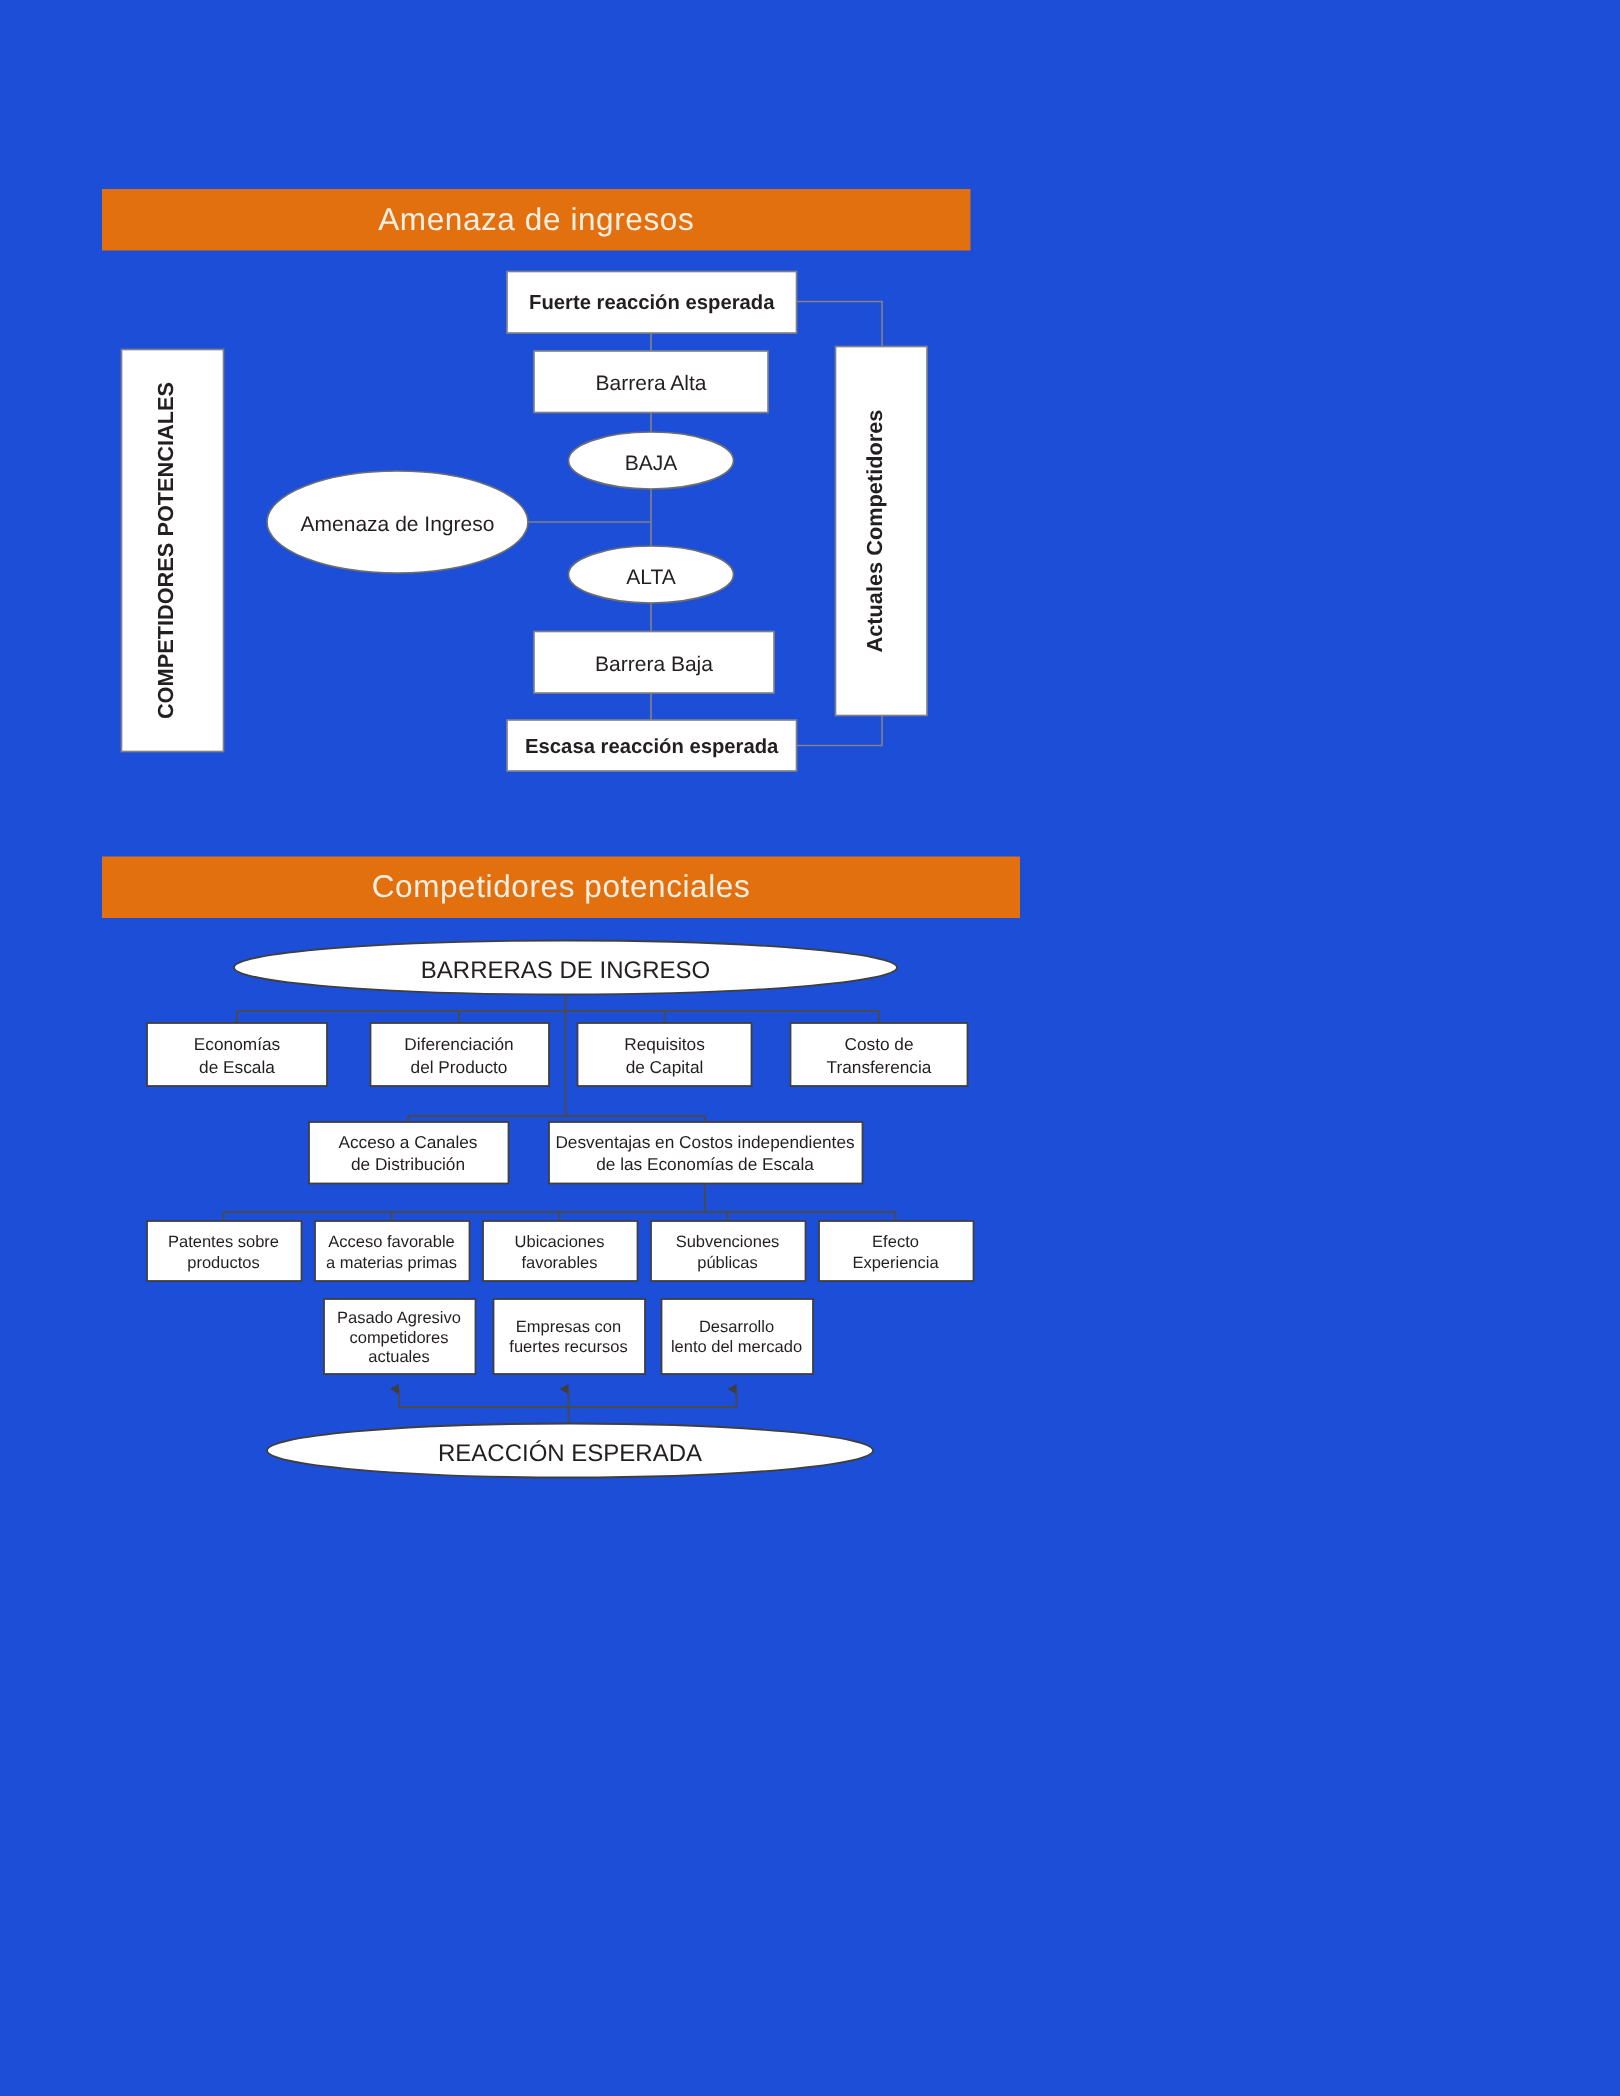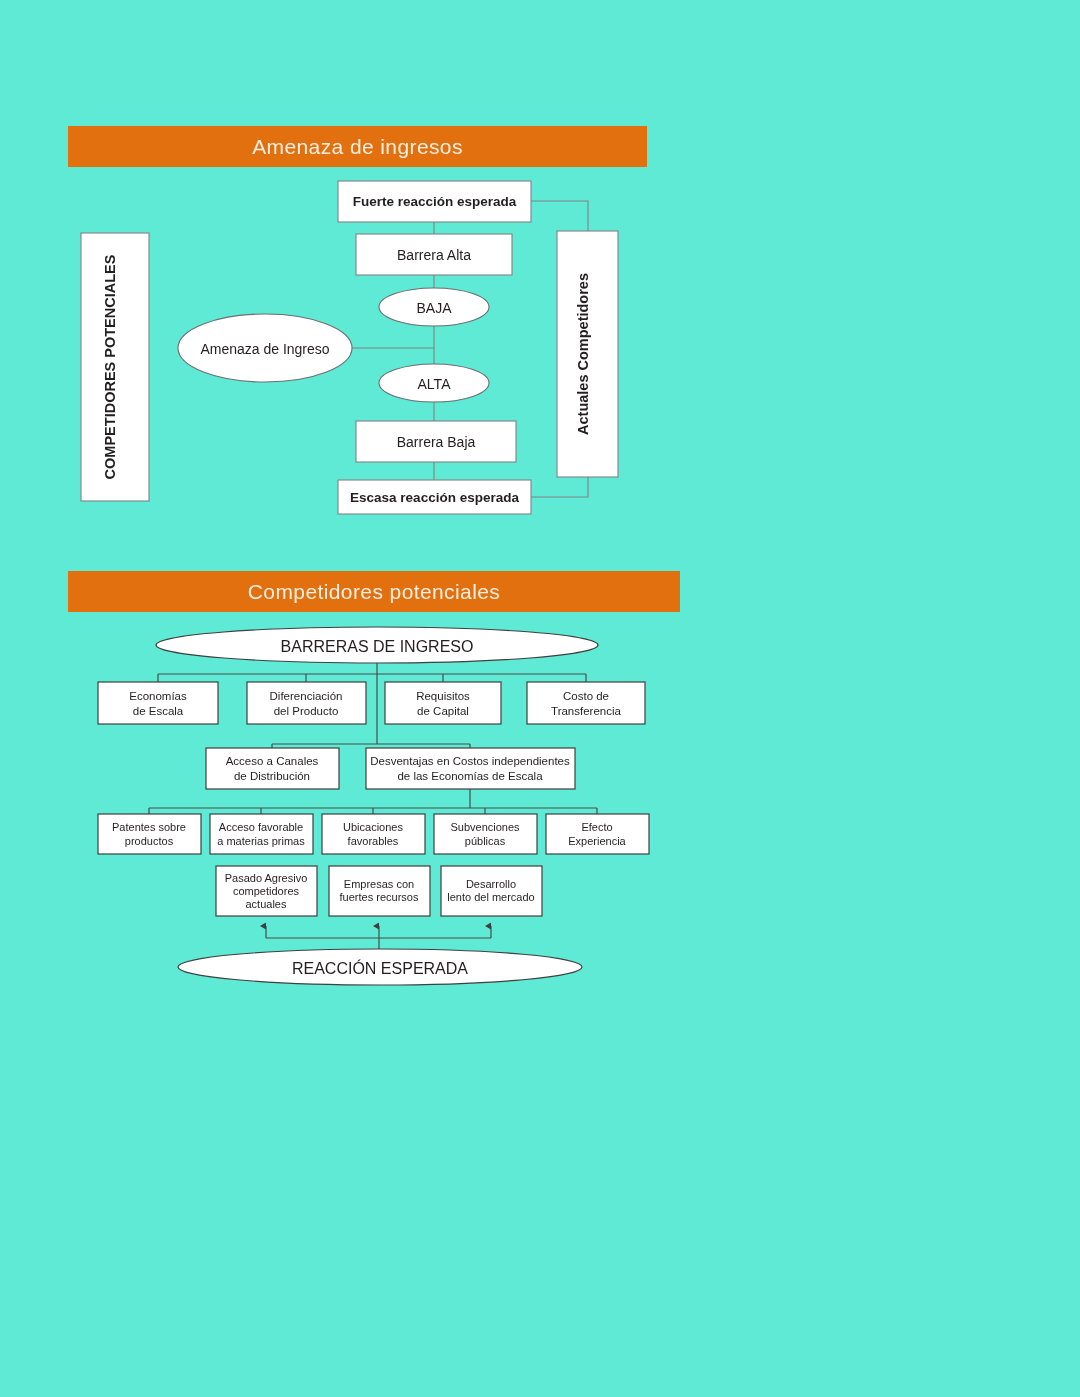--- a/index.html
+++ b/index.html
@@ -12,21 +12,21 @@
     height: 1397px;
     position: relative;
     font-family: "Liberation Sans", sans-serif;
     overflow: hidden;
   }
   .page {
     position: absolute;
     left: 0; top: 0;
     width: 1080px;
     height: 1397px;
-    background: #5eead4;
+    background: #1d4ed8;
   }
 
   
   .section-header {
     position: absolute;
     background: #E2700F;
     display: flex;
     align-items: center;
     justify-content: center;
     color: #FBEFE3;

